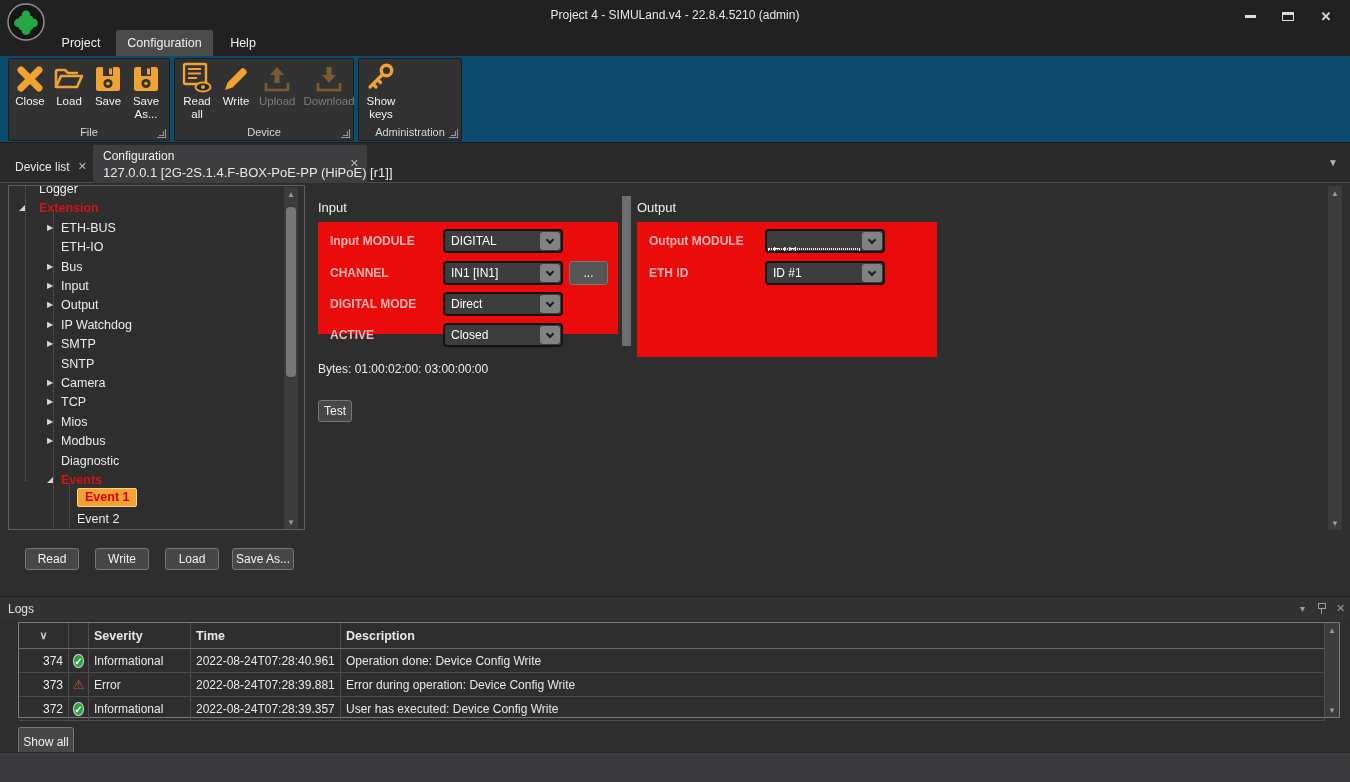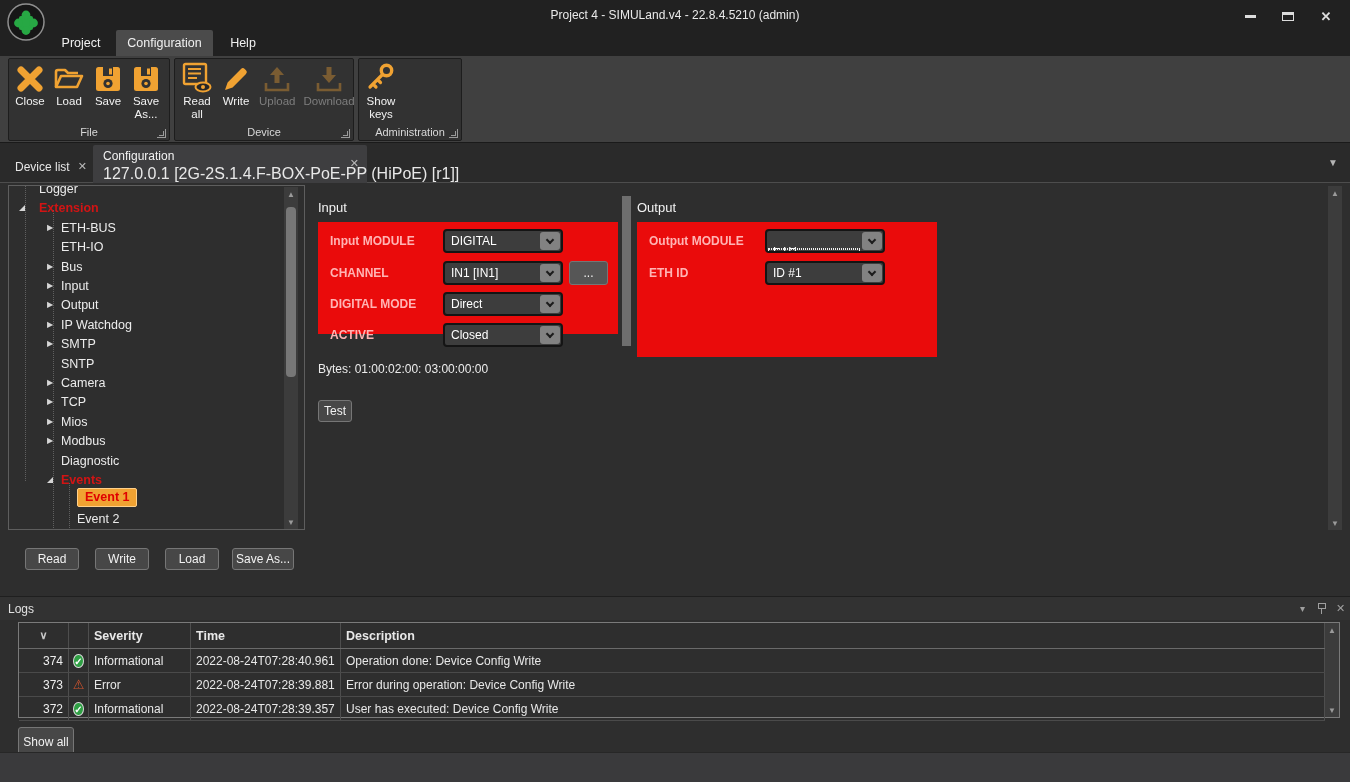--- a/index.html
+++ b/index.html
@@ -22,41 +22,41 @@
   #btn-close { font-weight:bold; font-size:13px; }
 
   
   #menubar { left:0; top:30px; width:1350px; height:26px; background:#212121; }
   .menutab { top:0; height:26px; display:flex; align-items:center; justify-content:center; color:#f0f0f0; font-size:12.5px; }
   #menutab-project { left:48px; width:66px; }
   #menutab-configuration { left:116px; width:97px; background:#4b4b4b; border-radius:2px 2px 0 0; }
   #menutab-help { left:216px; width:54px; }
 
   
-  #ribbon { left:0; top:56px; width:1350px; height:87px; background:#404040; border-bottom:1px solid #1a1a1a; }
+  #ribbon { left:0; top:56px; width:1350px; height:87px; background:#0c4a6e; border-bottom:1px solid #1a1a1a; }
   .rgroup { top:2px; height:83px; background:#323232; border:1px solid #1d1d1d; border-radius:2px; }
   #rgroup-file { left:8px; width:162px; }
   #rgroup-device { left:174px; width:180px; }
   #rgroup-admin { left:358px; width:104px; }
   .rbuttons { position:absolute; left:2px; right:2px; top:1px; height:64px; display:flex; }
   .rbtn { flex:0 0 auto; display:flex; flex-direction:column; align-items:center; padding:2px 4px 0 4px; }
   .rbtn .ricon { height:32px; display:flex; align-items:flex-end; justify-content:center; }
   .rbtn .rlabel { margin-top:1px; font-size:11.5px; line-height:13px; color:#f2f2f2; text-align:center; white-space:pre-line; }
   .rbtn.disabled .rlabel { color:#7d7d7d; }
   .rbtn.disabled svg { opacity:0.38; }
   .rfooter { position:absolute; left:0; right:0; bottom:0; height:16px; display:flex; align-items:center; justify-content:center; color:#d8d8d8; font-size:11px; }
   .launcher { position:absolute; right:3px; bottom:2px; width:9px; height:9px; border-right:1px solid #9a9a9a; border-bottom:1px solid #9a9a9a; }
   .launcher::after { content:""; position:absolute; right:1px; bottom:1px; width:4px; height:4px; border-right:1px solid #9a9a9a; border-bottom:1px solid #9a9a9a; }
 
   
   #tabbar { left:0; top:143px; width:1350px; height:40px; background:#2a2a2a; border-bottom:1px solid #4d4d4d; }
   #tab-device-list { left:5px; top:7px; width:88px; height:33px; display:flex; align-items:center; gap:8px; padding-left:10px; color:#e6e6e6; }
   #tab-configuration { left:93px; top:2px; width:274px; height:38px; background:#3e3e40; border-radius:2px 2px 0 0; padding:4px 8px 0 10px; }
   #tab-configuration .t1 { font-size:12px; color:#f2f2f2; }
-  #tab-configuration .t2 { font-size:16px; color:#e8e8e8; margin-top:2px; white-space:nowrap; }
+  #tab-configuration .t2 { font-size:13px; color:#e8e8e8; margin-top:2px; white-space:nowrap; }
   .tabclose { color:#b9b9b9; font-size:11px; }
   #tab-configuration .tabclose { position:absolute; right:8px; top:12px; }
   #tabbar-dropdown { left:1328px; top:14px; color:#b5b5b5; font-size:10px; }
 
   
   #tree-panel { left:8px; top:185px; width:297px; height:345px; border:1px solid #5e5e5e; background:#2e2e2e; overflow:hidden; }
   .titem { position:absolute; left:0; height:19px; display:flex; align-items:center; font-size:12.5px; color:#ececec; white-space:nowrap; }
   .titem .texp { position:absolute; font-size:8px; color:#d6d6d6; }
   .lvl0 { padding-left:30px; } .lvl0 .texp { left:10px; }
   .lvl1 { padding-left:52px; } .lvl1 .texp { left:38px; }

